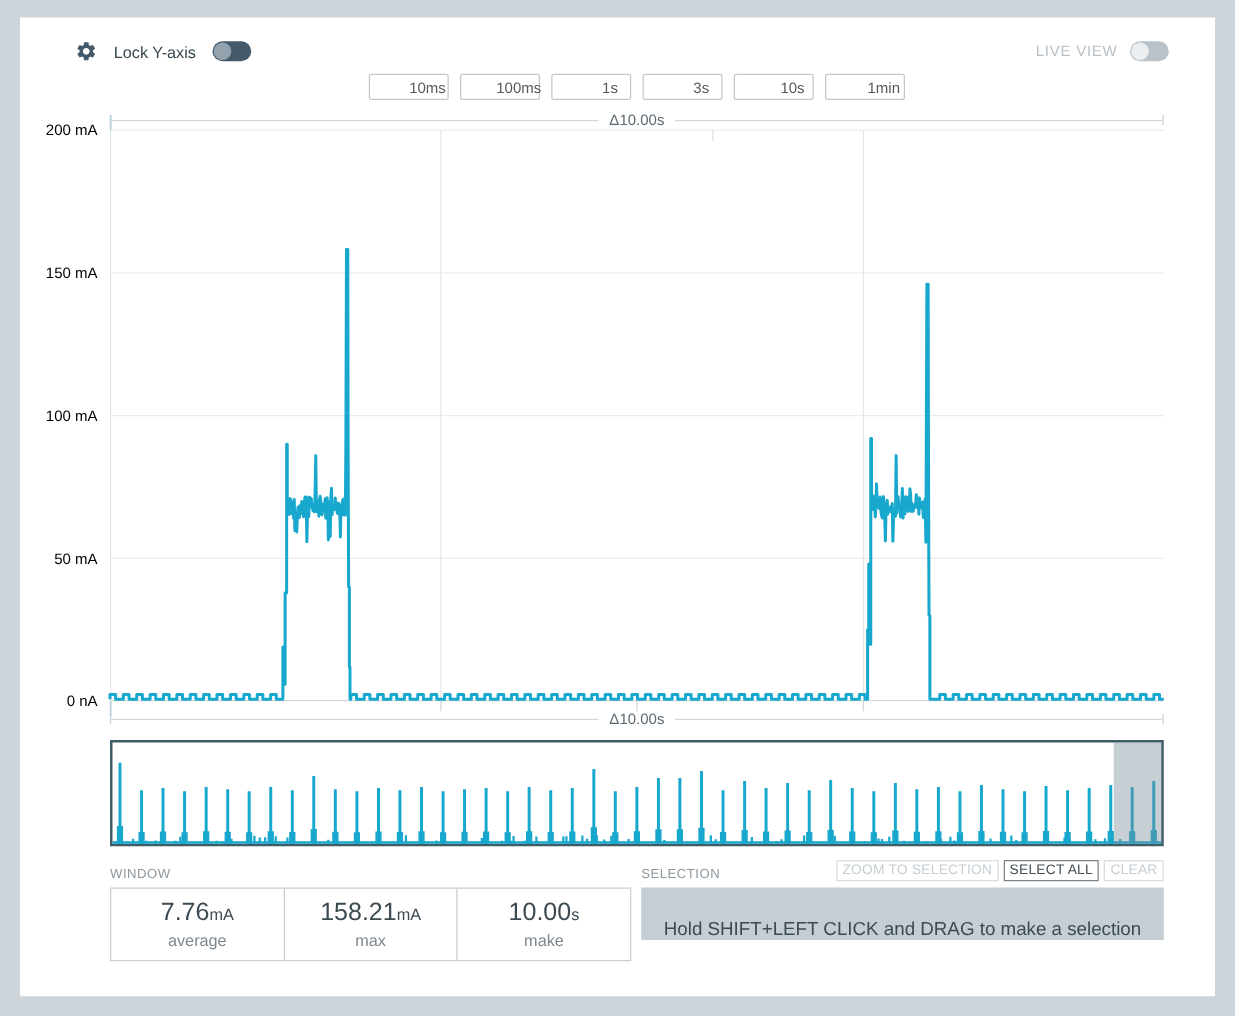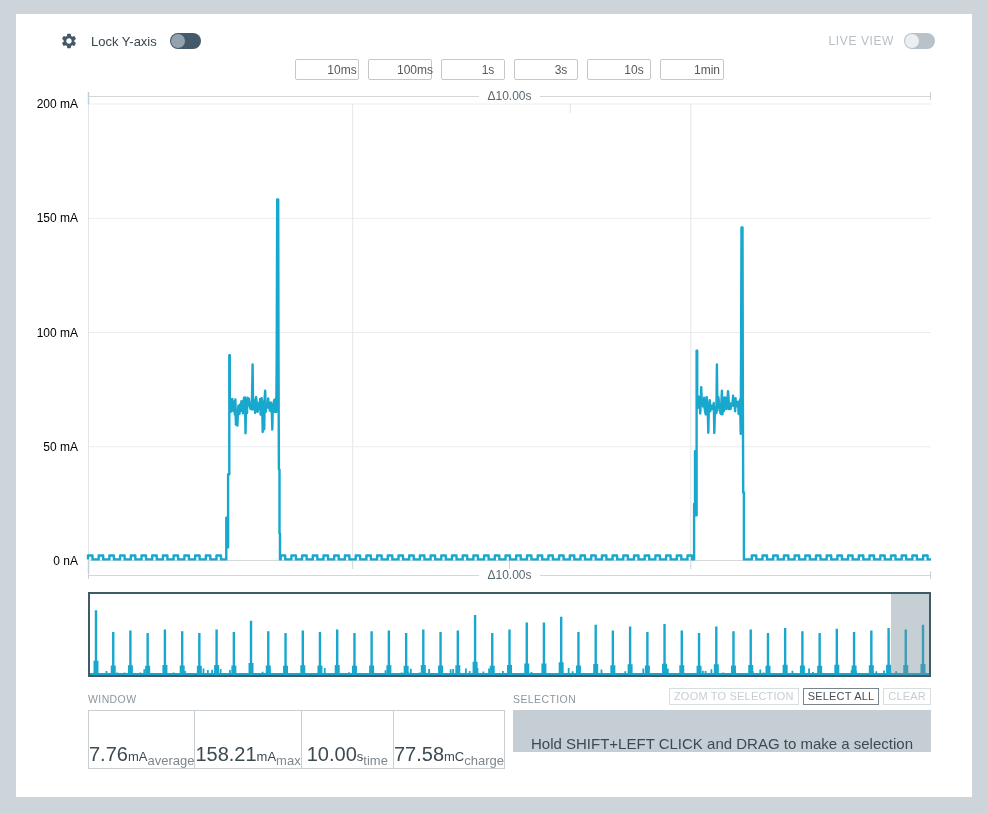--- a/index.html
+++ b/index.html
@@ -96,21 +96,21 @@
     font-size: 11px; letter-spacing: .2px; padding: 1px 4px 2px;
     border: 1px solid; background: #fff; cursor: pointer; white-space: nowrap;
   }
   .chip.disabled { color: #c6ced3; border-color: #d8dde0; cursor: default; }
   .chip.active { color: #454f56; border-color: #79848c; }
 
   .stats-box {
     display: flex; border: 1px solid #c9ced2; height: 59px; background: #fff;
   }
   .stat-cell {
-    flex: 1; display: flex; flex-direction: row; align-items: flex-end; justify-content: center;
+    flex: 1; display: flex; flex-direction: column; align-items: center; justify-content: center;
     border-right: 1px solid #c9ced2;
   }
   .stat-cell:last-child { border-right: none; }
   .stat-value { font-size: 20px; color: #3c4a52; line-height: 22px; }
   .stat-unit { font-size: 13px; }
   .stat-label { font-size: 13px; color: #7c878e; margin-top: 2px; }
 
   .selection-panel {
     height: 42px; background: #c4ced4;
     display: flex; align-items: flex-end; justify-content: center;
@@ -213,25 +213,21 @@
           <div class="stat-cell">
             <div class="stat-value"><span>7.76</span><span class="stat-unit">mA</span></div>
             <div class="stat-label">average</div>
           </div>
           <div class="stat-cell">
             <div class="stat-value"><span>158.21</span><span class="stat-unit">mA</span></div>
             <div class="stat-label">max</div>
           </div>
           <div class="stat-cell">
             <div class="stat-value"><span>10.00</span><span class="stat-unit">s</span></div>
-            <div class="stat-label">time</div>
-          </div>
-          <div class="stat-cell">
-            <div class="stat-value"><span>77.58</span><span class="stat-unit">mC</span></div>
-            <div class="stat-label">charge</div>
+            <div class="stat-label">make</div>
           </div>
         </div>
       </div>
 
       <div class="bottom-col col-selection">
         <div class="section-head">
           <span class="section-label">SELECTION</span>
           <div class="chips">
             <button class="chip disabled">ZOOM TO SELECTION</button>
             <button class="chip active">SELECT ALL</button>

